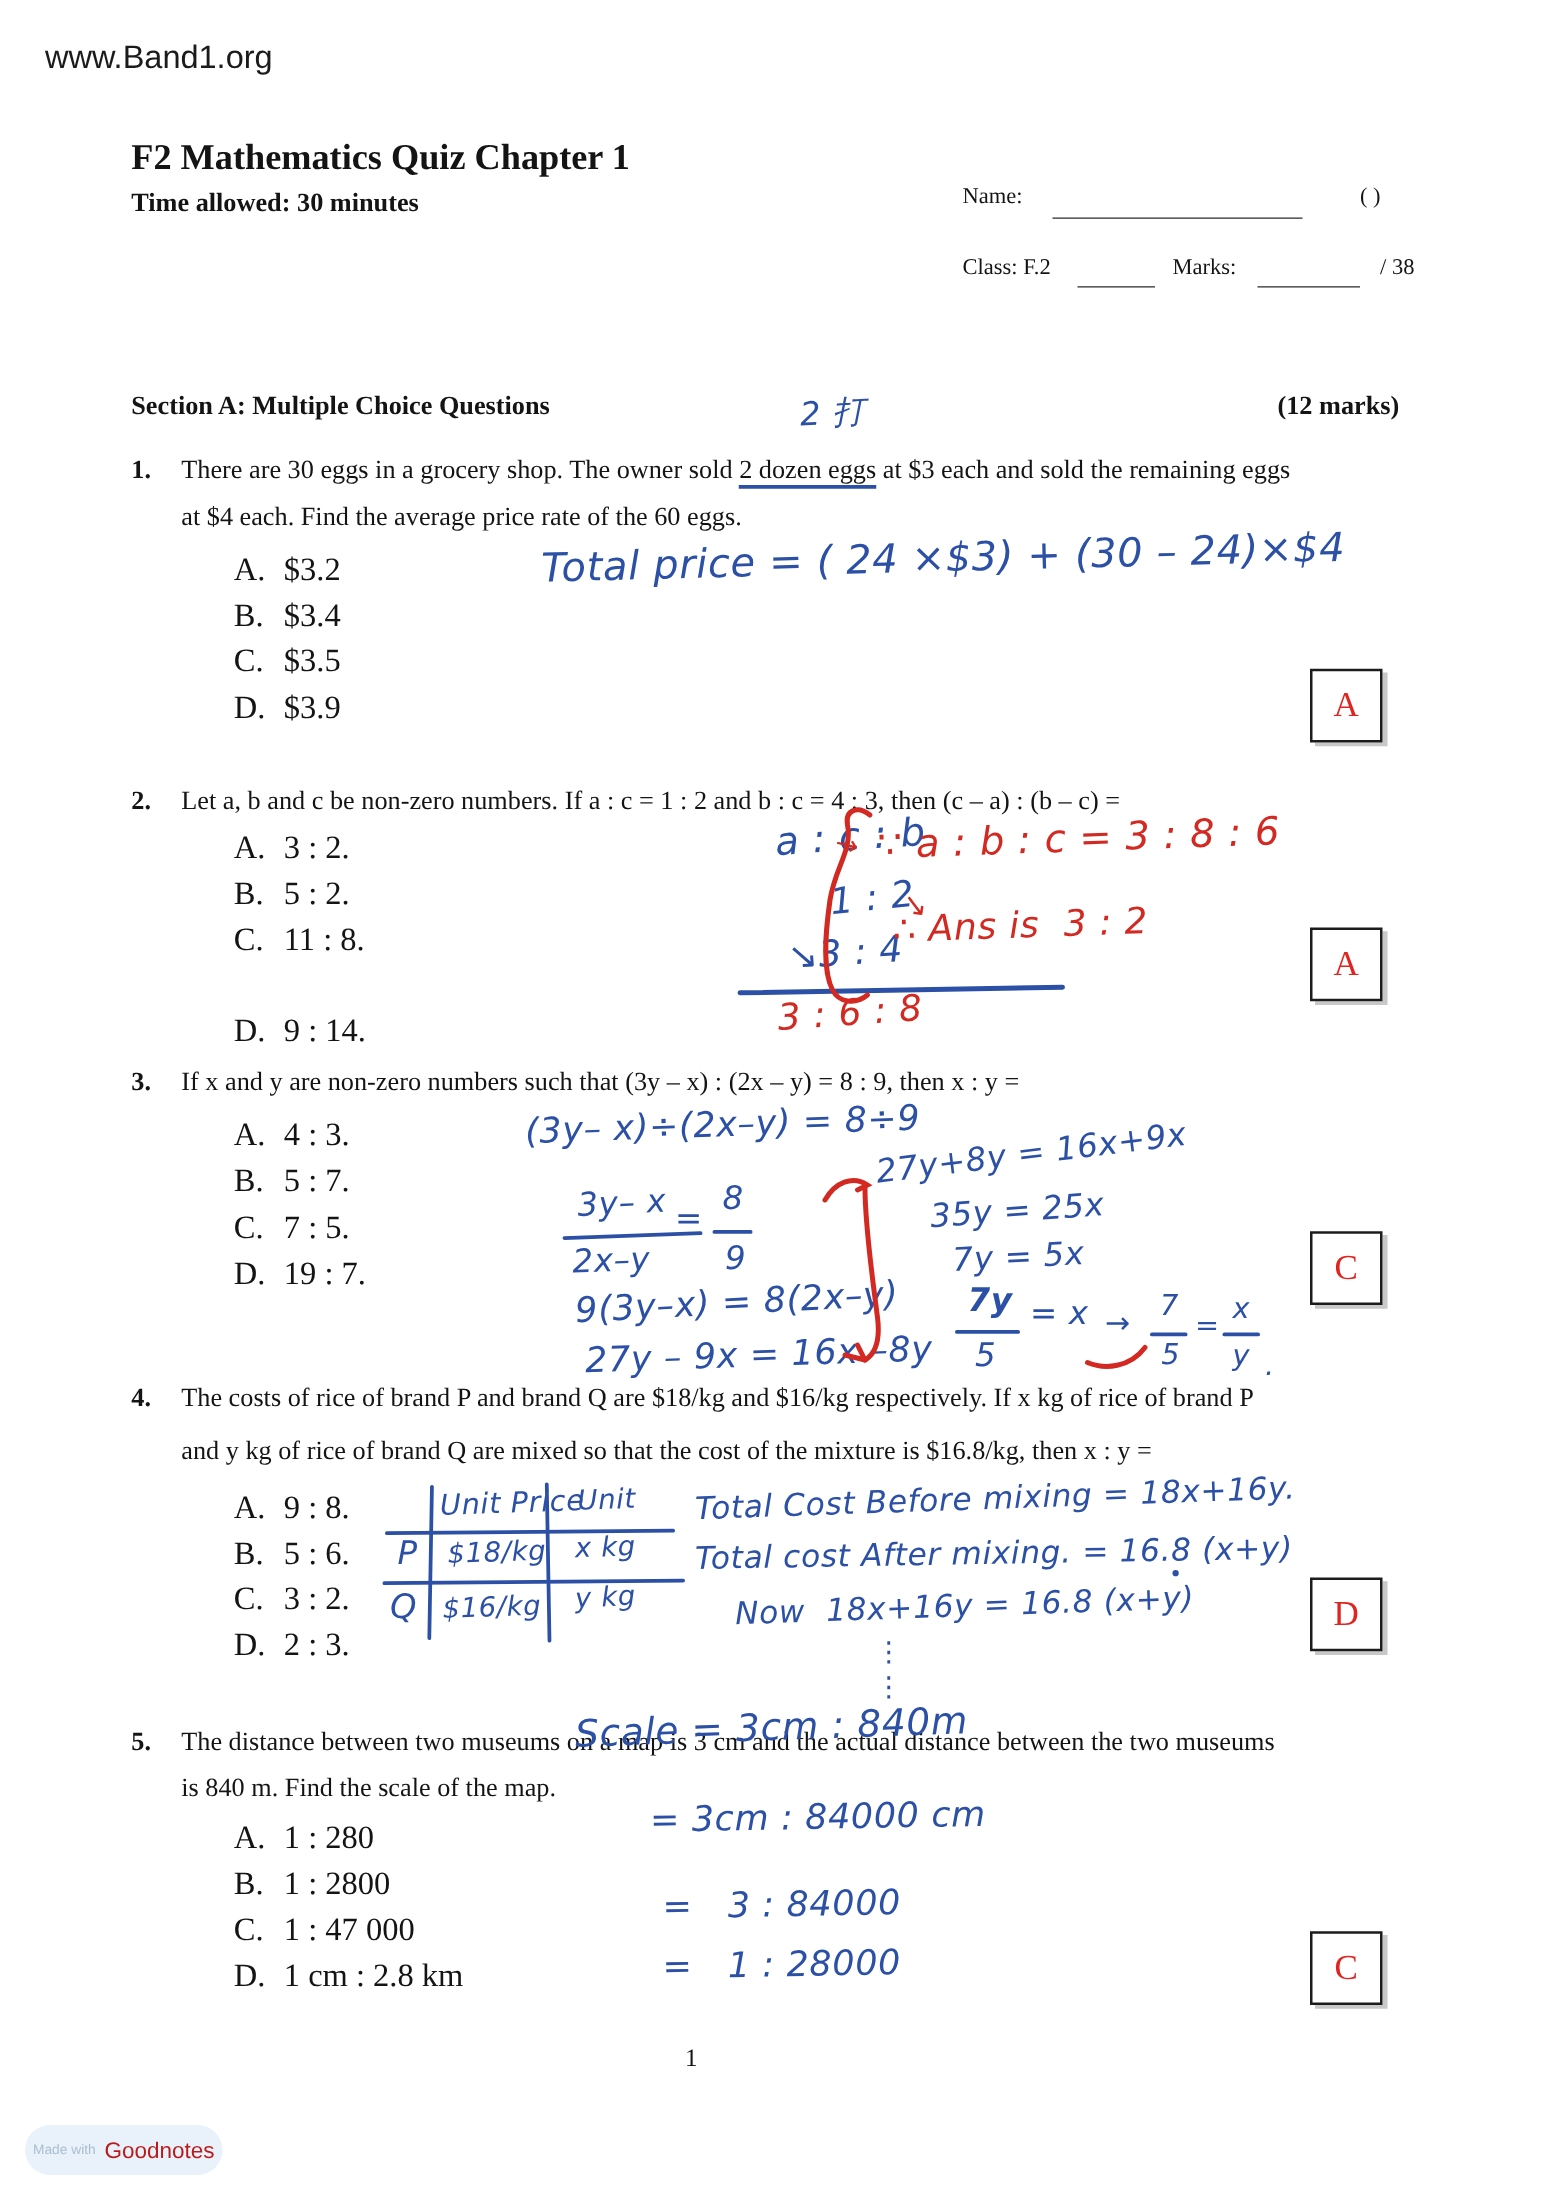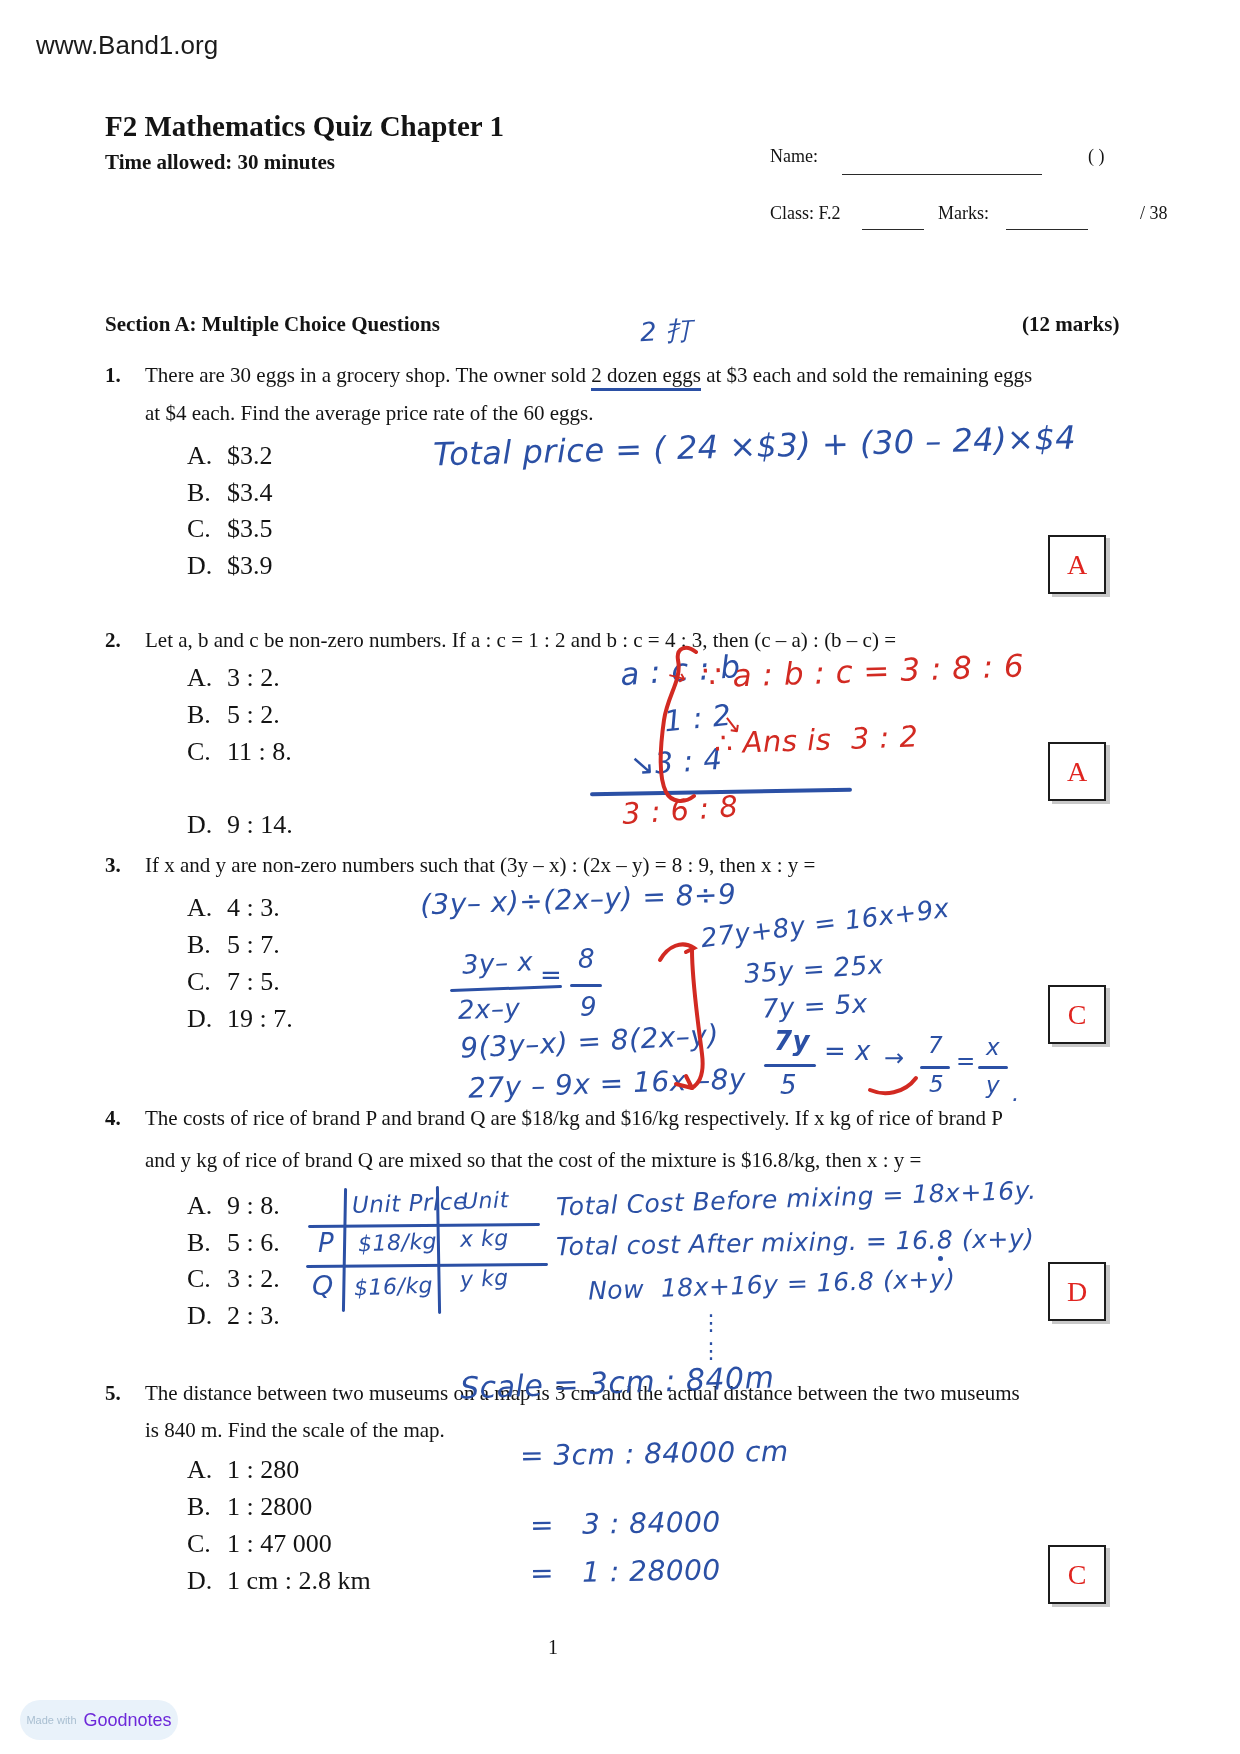--- a/index.html
+++ b/index.html
@@ -28,38 +28,38 @@
   
   .abox{position:absolute;width:54px;height:55px;background:#fff;border:2.5px solid #1c1c1c;
         box-shadow:4px 3px 0 #c8c8c8;display:flex;align-items:center;justify-content:center;
         font-family:"Liberation Serif",serif;font-size:28px;color:#e02520;}
   .dotmark{position:absolute;width:5px;height:5px;border-radius:50%;background:#2b50a5;}
   
   .badge{position:absolute;left:20px;top:1700px;width:158px;height:40px;border-radius:20px;
          background:#e9f2fa;display:flex;align-items:center;justify-content:center;gap:7px;
          font-family:"Liberation Sans",sans-serif;}
   .badge .mw{font-size:11px;color:#a9bfd1;}
-  .badge .gn{font-size:18px;color:#6d28d9;font-weight:500;}
+  .badge .gn{font-size:18px;color:#b91c1c;font-weight:500;}
 </style>
 </head>
 <body>
 
 <div class="abs site" style="left:36px;top:30px;">www.Band1.org</div>
 <div class="abs title" style="left:105px;top:110px;">F2 Mathematics Quiz Chapter 1</div>
 <div class="abs subtitle" style="left:105px;top:150px;">Time allowed: 30 minutes</div>
 
 <div class="abs meta" style="left:770px;top:146px;">Name:</div>
 <div class="blank" style="left:842px;top:173px;width:200px;"></div>
 <div class="abs meta" style="left:1088px;top:146px;">(      )</div>
 
 <div class="abs meta" style="left:770px;top:203px;">Class: F.2</div>
 <div class="blank" style="left:862px;top:228px;width:62px;"></div>
 <div class="abs meta" style="left:938px;top:203px;">Marks:</div>
 <div class="blank" style="left:1006px;top:228px;width:82px;"></div>
-<div class="abs meta" style="left:1140px;top:203px;">/ 38</div>
+<div class="abs meta" style="left:1104px;top:203px;">/ 38</div>
 
 <div class="abs sect" style="left:105px;top:312px;">Section A: Multiple Choice Questions</div>
 <div class="abs sect" style="left:1022px;top:312px;">(12 marks)</div>
 
 <div class="abs qnum" style="left:105px;top:363px;">1.</div>
 <div class="abs qline" style="left:145px;top:363px;"><span>There are 30 eggs in a grocery shop. The owner sold </span><span class="bunder">2 dozen eggs</span><span> at $3 each and sold the remaining eggs</span></div>
 <div class="abs qline" style="left:145px;top:401px;">at $4 each. Find the average price rate of the 60 eggs.</div>
 
 <div class="abs opt" style="left:187px;top:441px;"><span class="letter">A.</span><span>$3.2</span></div>
 <div class="abs opt" style="left:187px;top:478px;"><span class="letter">B.</span><span>$3.4</span></div>

